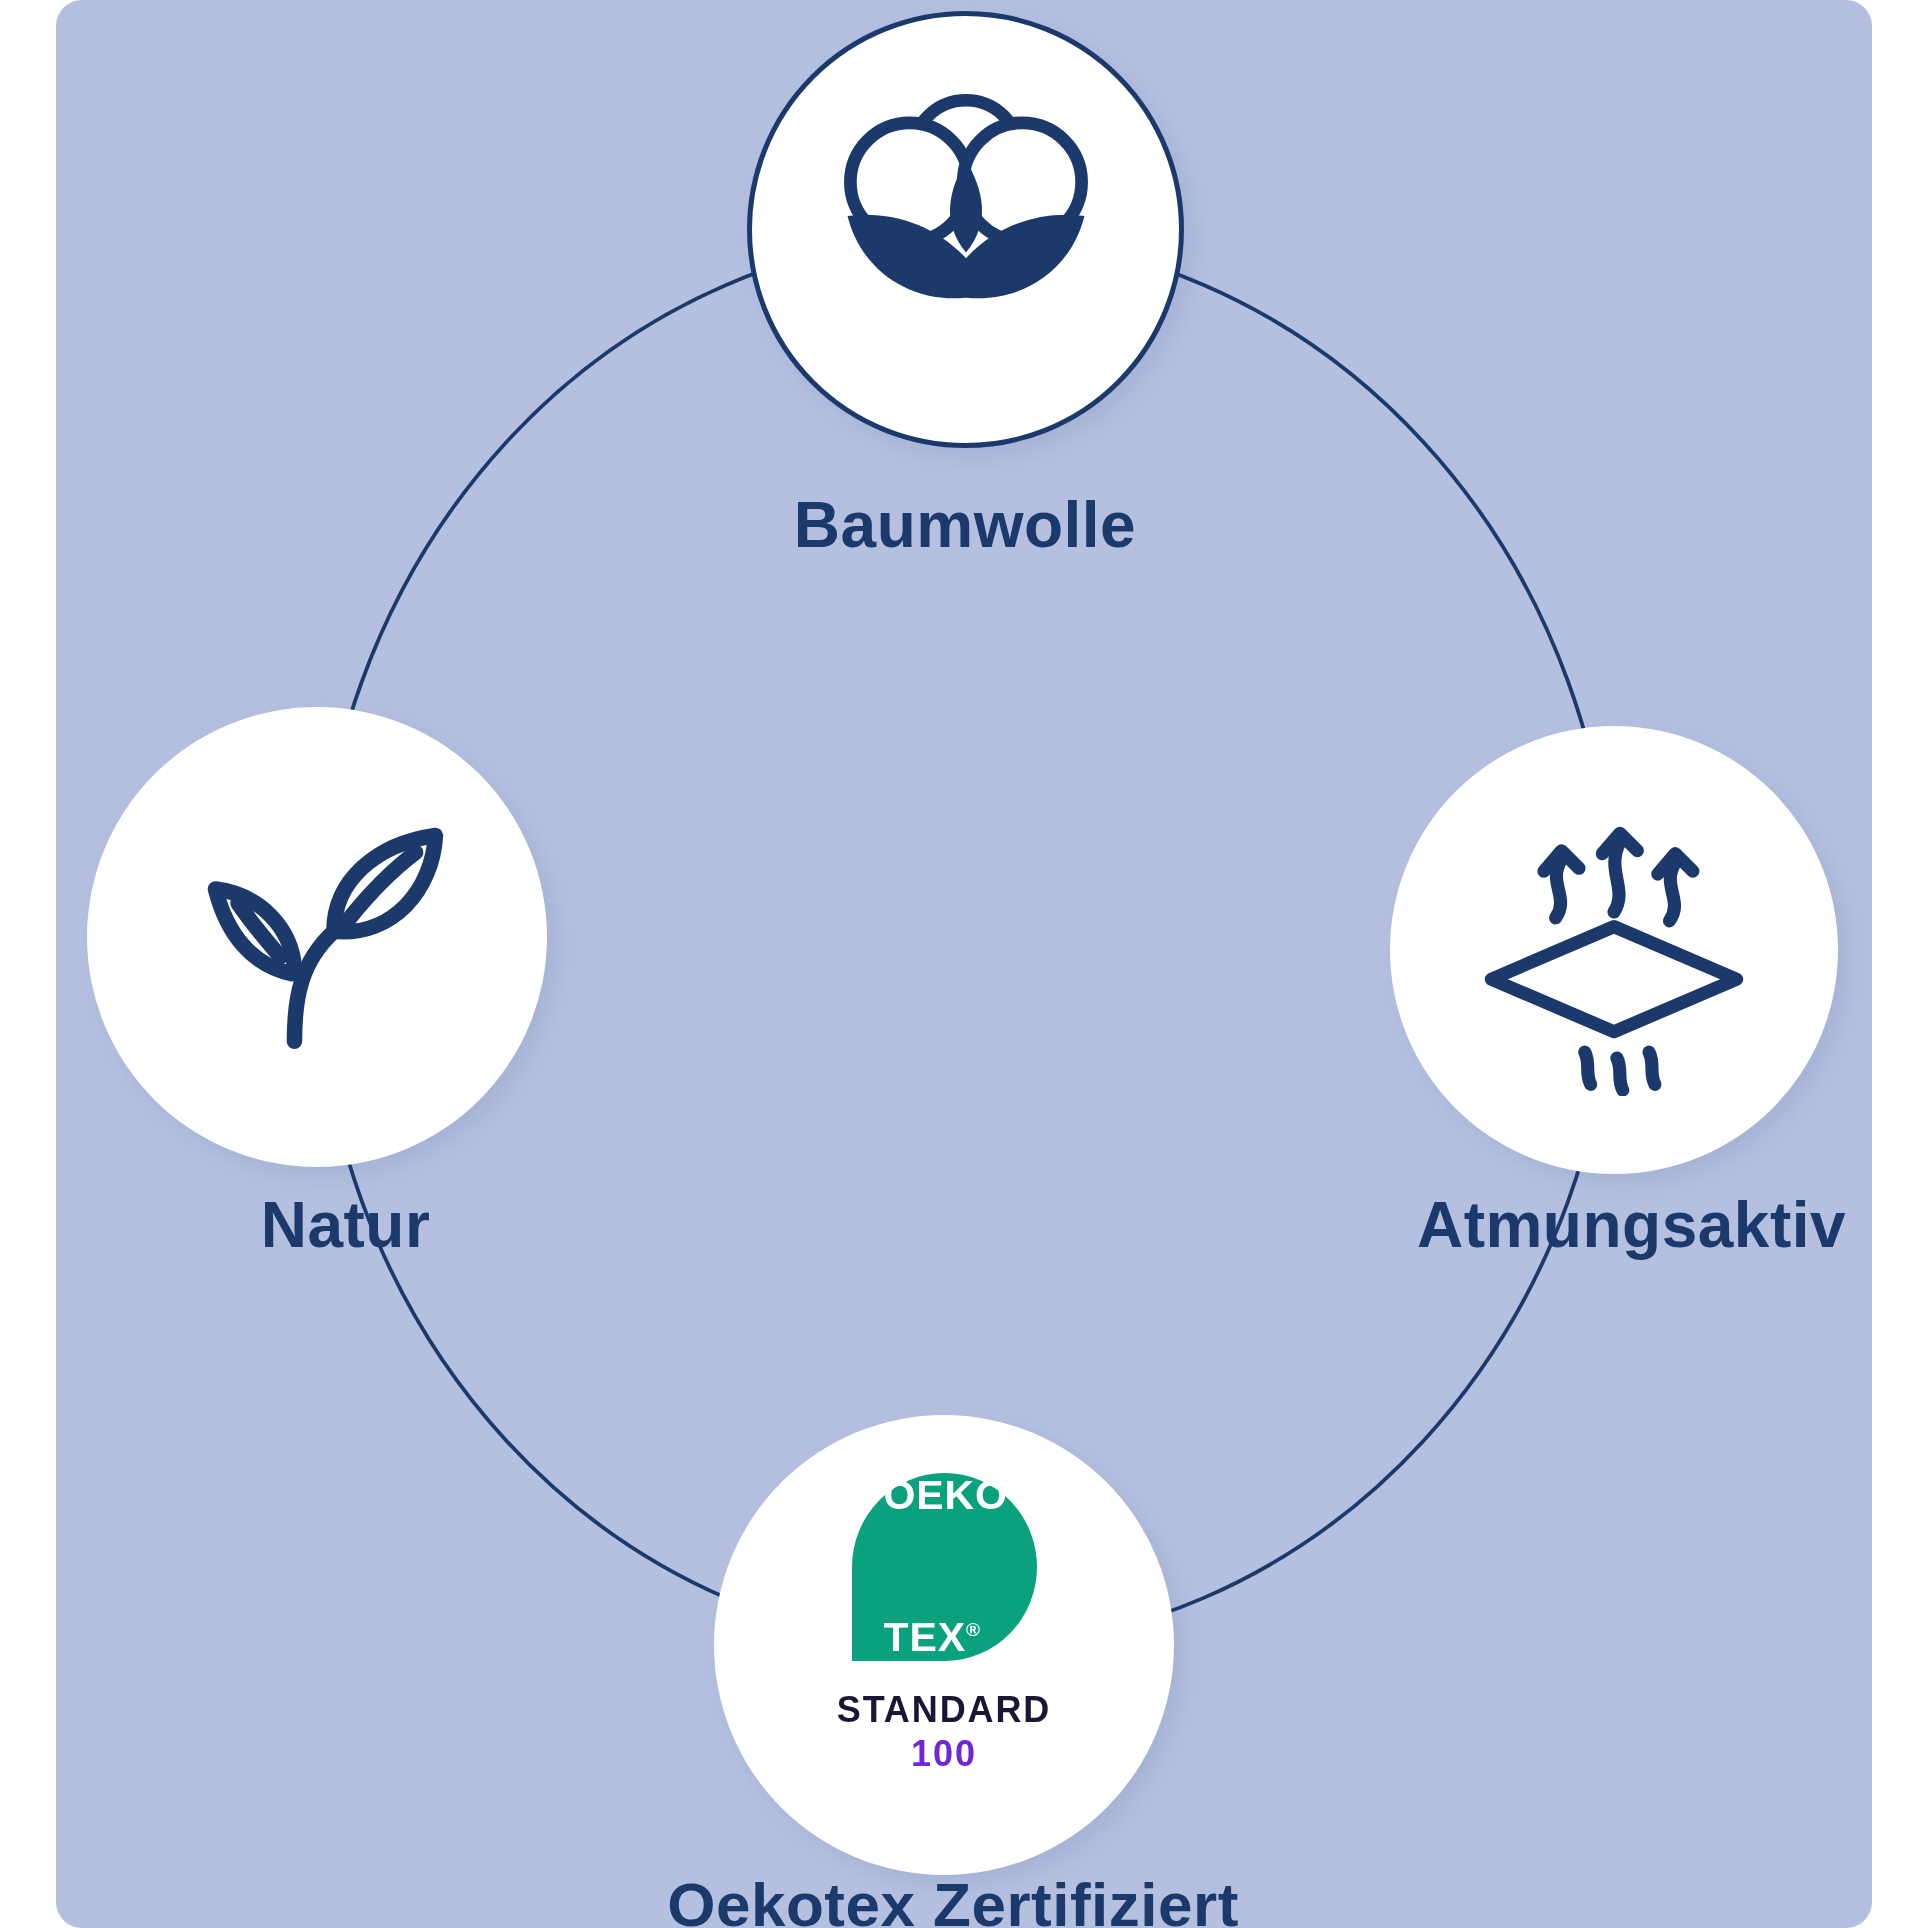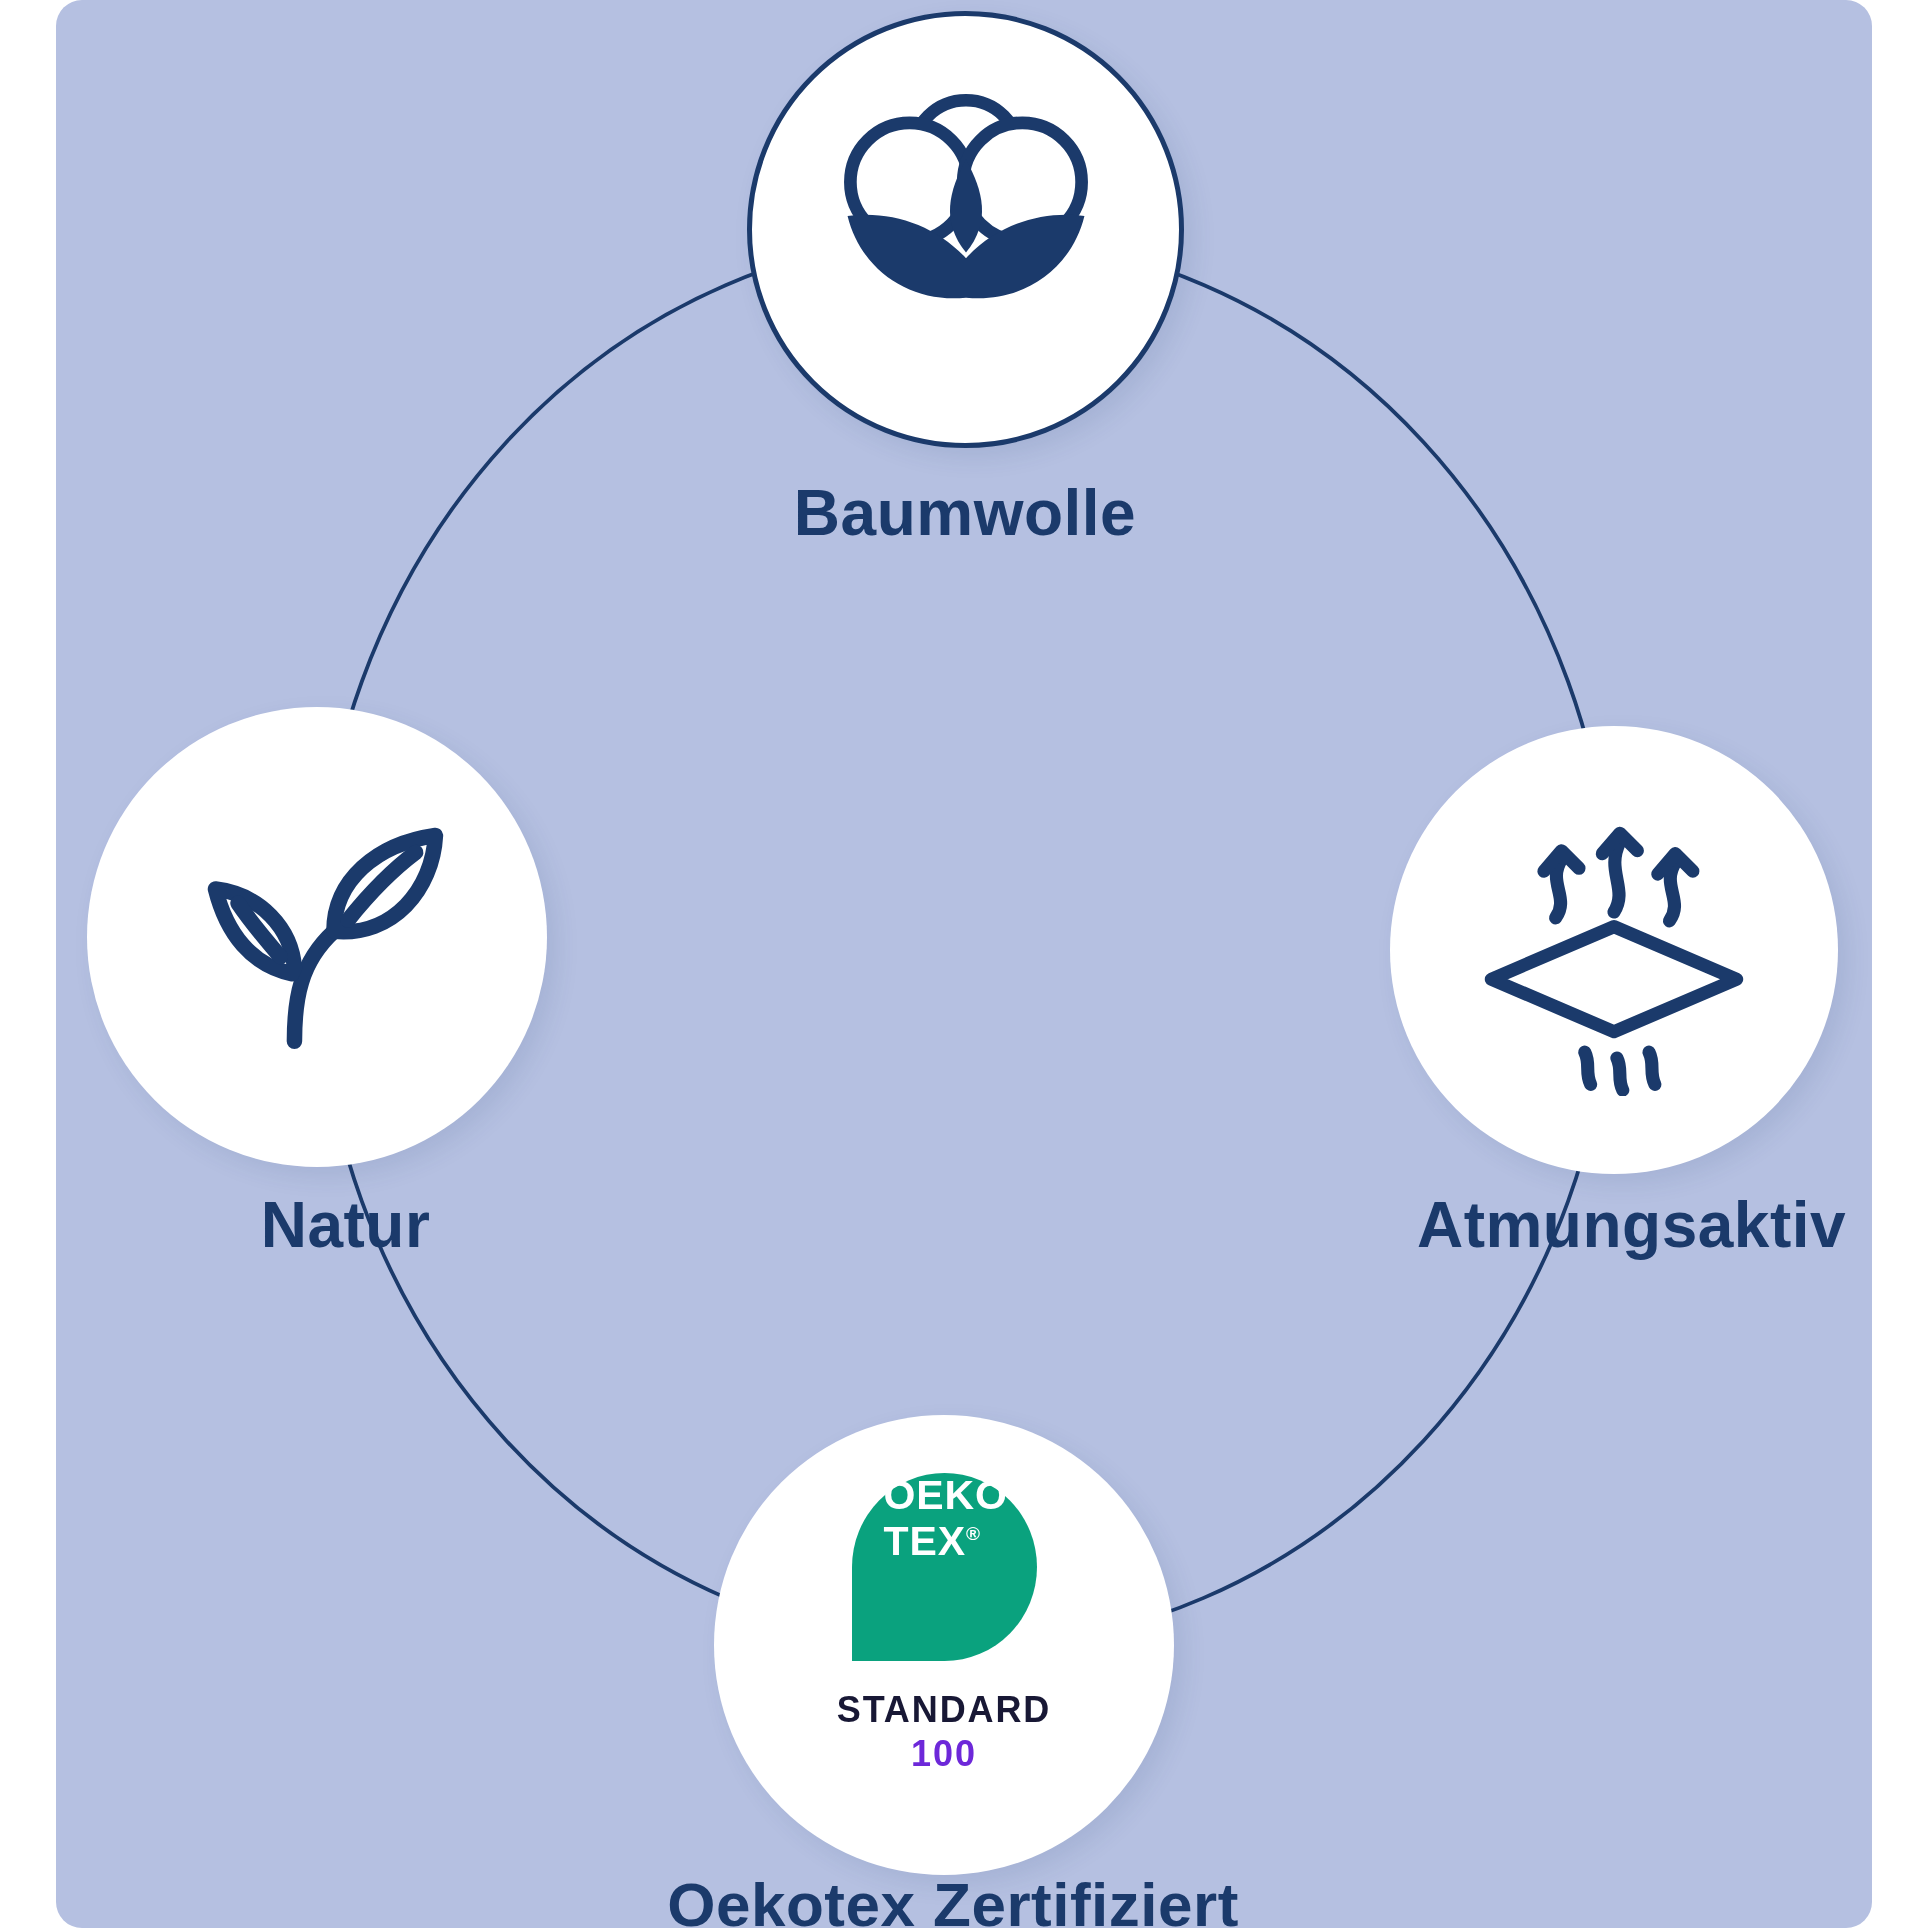--- a/index.html
+++ b/index.html
@@ -40,31 +40,31 @@
   .icon-svg { display: block; }
   .label {
     position: absolute;
     z-index: 3;
     color: #1b3a6b;
     font-weight: 700;
     font-size: 64px;
     text-align: center;
     letter-spacing: 0.5px;
   }
-  .label-cotton { left: 494px;  top: 476px;  width: 942px; }
+  .label-cotton { left: 494px;  top: 488px;  width: 942px; }
   .label-nature { left: 16px;    top: 1188px; width: 659px;  }
   .label-breath { left: 1349px; top: 1188px; width: 565px;  }
   .label-oeko   { left: 482px;  top: 1869px; width: 942px; font-size: 62px; }
   .oeko-blob {
     width: 185px; height: 188px;
     background: #0aa27e;
     border-radius: 50% 50% 50% 0;
     display: flex;
     flex-direction: column;
-    justify-content: flex-start;
+    justify-content: space-between;
     padding-left: 32px;
     box-sizing: border-box;
     color: #ffffff;
   }
   .oeko-line { font-size: 41px; font-weight: 700; letter-spacing: 0.9px; line-height: 1.12; }
   .oeko-reg  { font-size: 19px; vertical-align: super; font-weight: 700; }
   .oeko-standard {
     margin-top: 28px;
     color: #181835;
     font-weight: 700;

